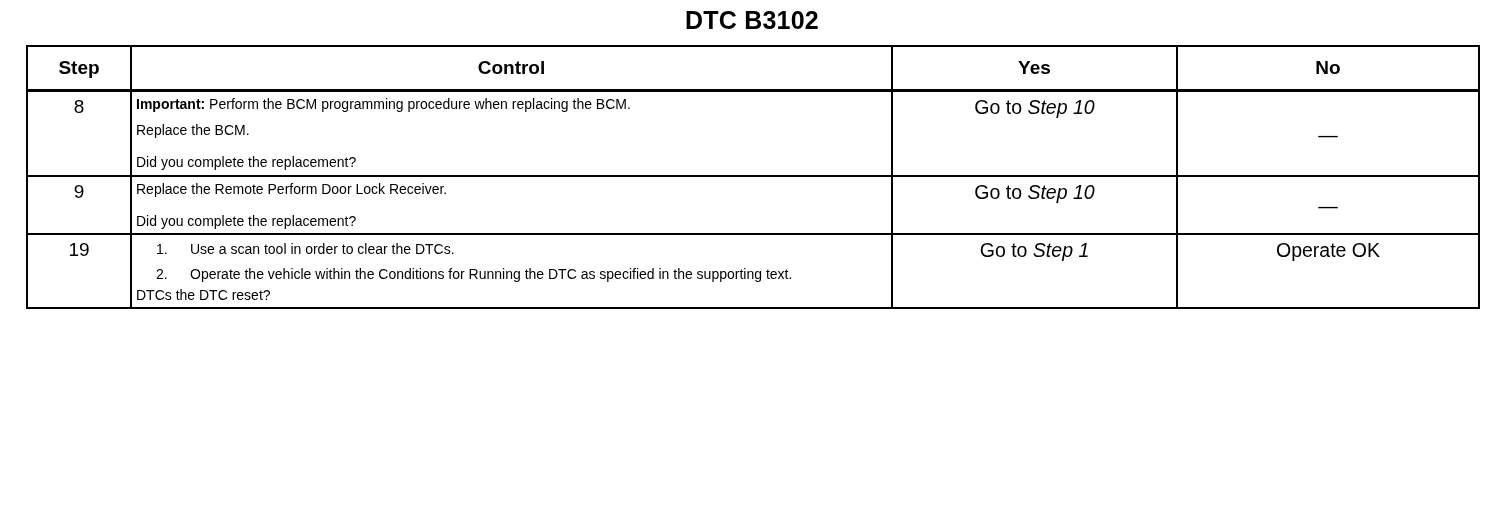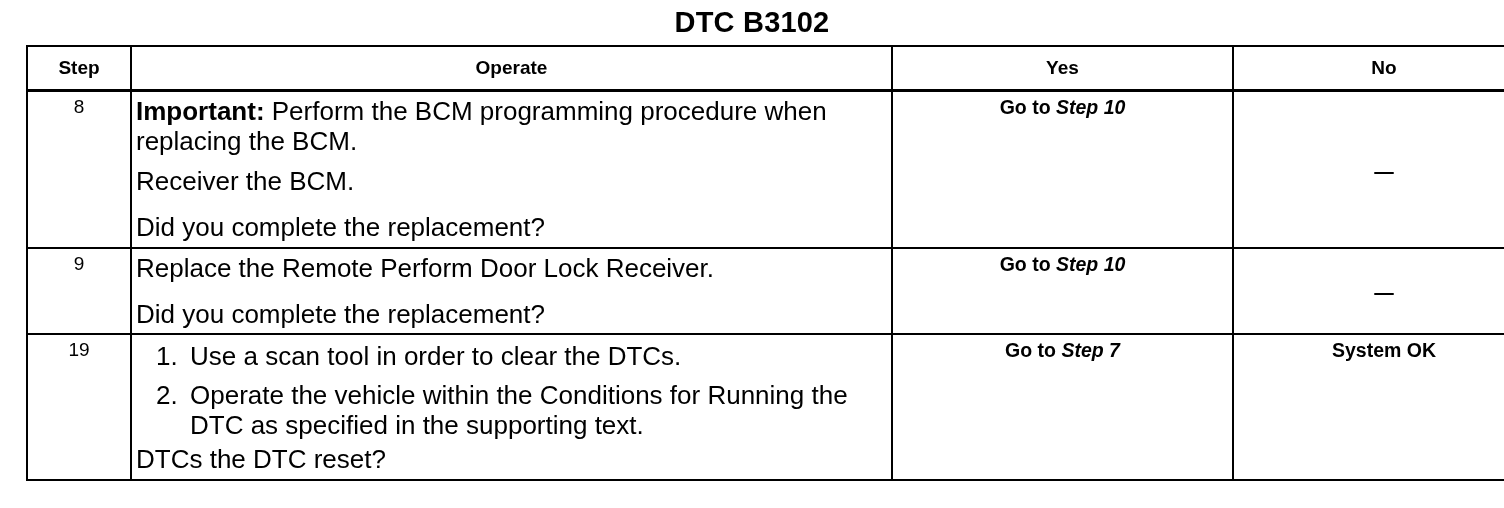--- a/index.html
+++ b/index.html
@@ -20,21 +20,21 @@
     width: 1504px;
     height: 508px;
     box-sizing: border-box;
   }
   .doc-title {
     position: absolute;
     top: 6px;
     left: 0;
     width: 1504px;
     text-align: center;
-    font-size: 29px;
+    font-size: 25px;
     font-weight: bold;
     letter-spacing: 0.2px;
   }
   .dtc-table {
     position: absolute;
     left: 26px;
     top: 45px;
     width: 1432px;
     border-collapse: collapse;
     table-layout: fixed;
@@ -49,40 +49,39 @@
   .dtc-table thead th {
     border-bottom-width: 3px;
     height: 34px;
     font-size: 19px;
     font-weight: bold;
     text-align: center;
     vertical-align: middle;
   }
   .col-step  { width: 104px; }
   .col-action{ width: 761px; }
-  .col-yes   { width: 341px; }
+  .col-yes   { width: 285px; }
   .col-no    { width: 302px; }
 
   .cell-step {
     text-align: center;
     vertical-align: middle;
     font-size: 19px;
   }
   .cell-action {
     padding: 7px 10px 6px 12px;
-    font-size: 26px;
+    font-size: 14px;
     line-height: 1.16;
     text-align: left;
   }
   .cell-yes, .cell-no {
     text-align: center;
     vertical-align: bottom;
     font-size: 19.5px;
     padding-bottom: 7px;
-    font-weight: bold;
   }
   .cell-no.dash-mid {
     vertical-align: middle;
     padding-bottom: 0;
   }
   .dash {
     display: inline-block;
     font-size: 19.5px;
     line-height: 1;
   }
@@ -124,35 +123,35 @@
   <table class="dtc-table">
     <colgroup>
       <col class="col-step">
       <col class="col-action">
       <col class="col-yes">
       <col class="col-no">
     </colgroup>
     <thead>
       <tr>
         <th class="col-step">Step</th>
-        <th class="col-action">Operate</th>
+        <th class="col-action">Control</th>
         <th class="col-yes">Yes</th>
         <th class="col-no">No</th>
       </tr>
     </thead>
     <tbody>
 
       <tr>
         <td class="cell-step">8</td>
         <td class="cell-action">
           <div class="action-para">
             <span class="bold">Important:</span><span> Perform the BCM programming procedure when replacing the BCM.</span>
           </div>
           <div class="spacer-xs"></div>
-          <div class="action-line">Receiver the BCM.</div>
+          <div class="action-line">Replace the BCM.</div>
           <div class="spacer-sm"></div>
           <div class="action-line">Did you complete the replacement?</div>
         </td>
         <td class="cell-yes">
           <span>Go to </span><span class="ital">Step 10</span>
         </td>
         <td class="cell-no dash-mid">
           <span class="dash">—</span>
         </td>
       </tr>
@@ -179,21 +178,21 @@
             <li>
               <span class="li-num">1.</span><span>Use a scan tool in order to clear the DTCs.</span>
             </li>
             <li>
               <span class="li-num">2.</span><span>Operate the vehicle within the Conditions for Running the DTC as specified in the supporting text.</span>
             </li>
           </ol>
           <div class="action-line">DTCs the DTC reset?</div>
         </td>
         <td class="cell-yes">
-          <span>Go to </span><span class="ital">Step 7</span>
+          <span>Go to </span><span class="ital">Step 1</span>
         </td>
-        <td class="cell-no">System OK</td>
+        <td class="cell-no">Operate OK</td>
       </tr>
 
     </tbody>
   </table>
 
 </div>
 
 </body></html>

